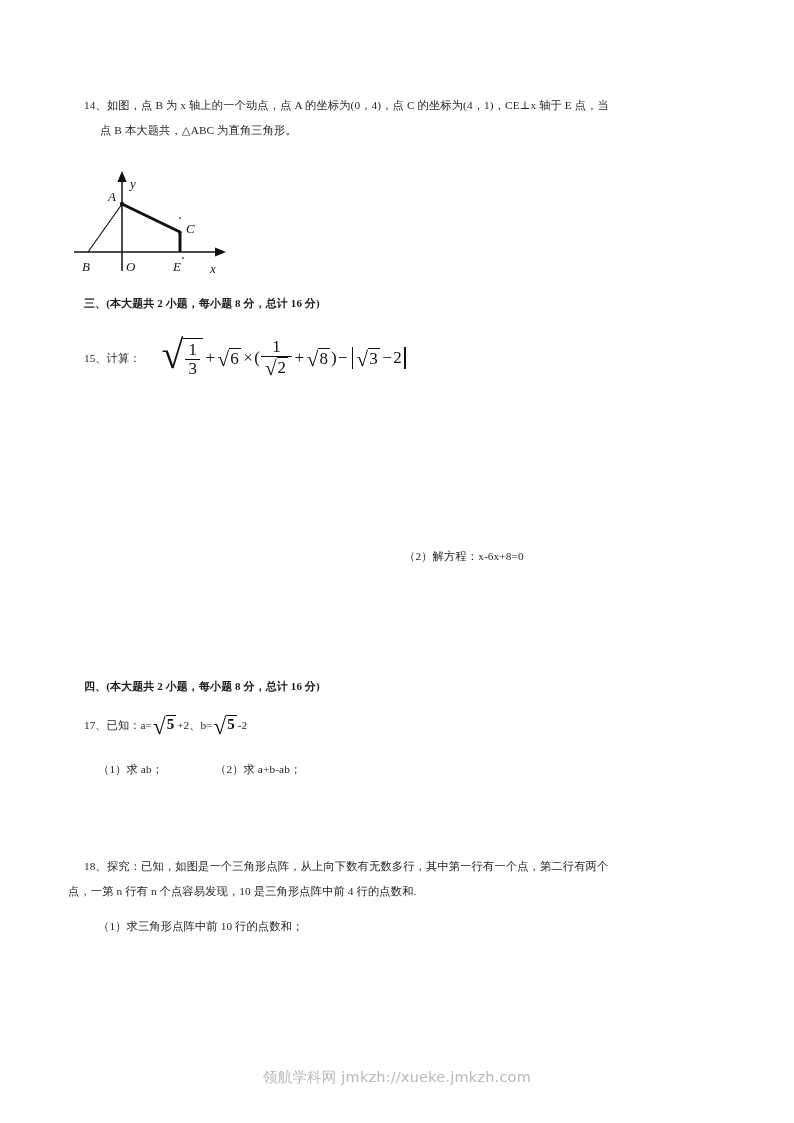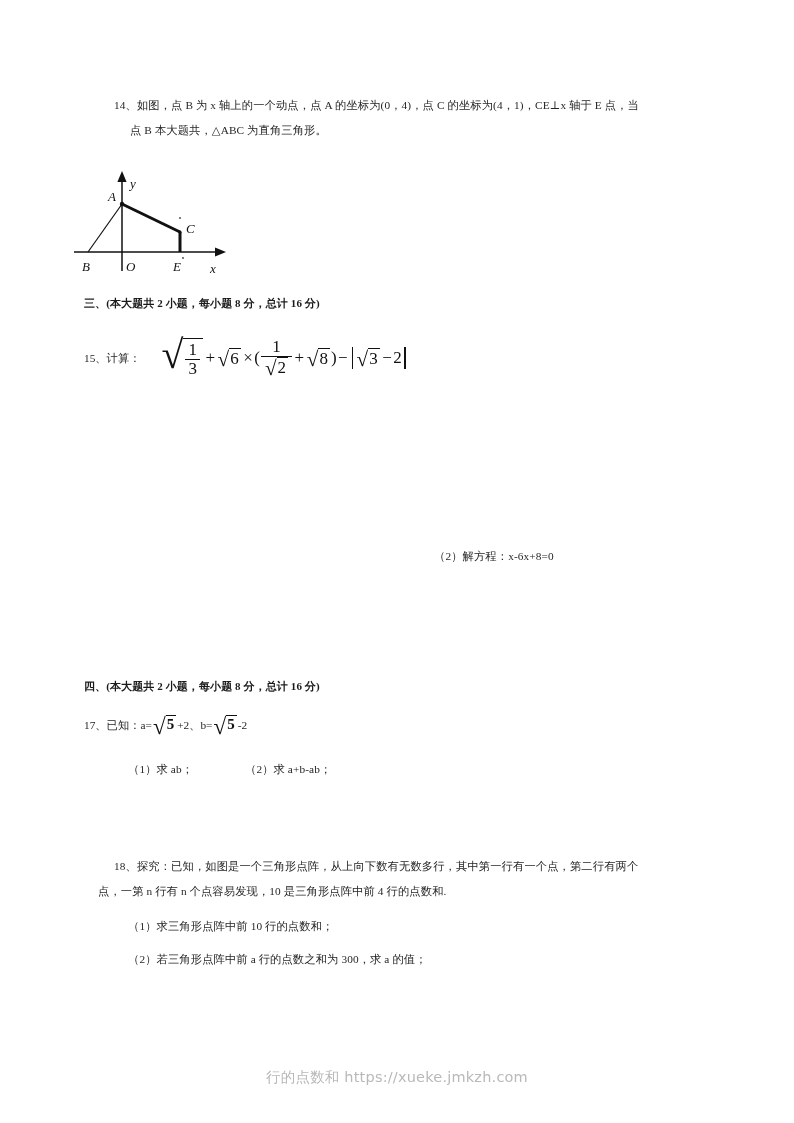--- a/index.html
+++ b/index.html
@@ -21,21 +21,20 @@
   }
 
   
   .qtext {
     position: absolute;
     font-size: 11.3px;
     line-height: 25px;
     color: #262626;
     letter-spacing: 0.1px;
     white-space: nowrap;
-    margin-left: 30px;
   }
 
   .section-head {
     position: absolute;
     font-size: 11px;
     font-weight: bold;
     color: #1a1a1a;
     white-space: nowrap;
     letter-spacing: 0.1px;
   }
@@ -295,17 +294,16 @@
 
   <div class="qtext" id="q17parts">
     <span>（1）求 ab；</span>
     <span class="gap"></span>
     <span>（2）求 a+b-ab；</span>
   </div>
 
   <div class="qtext" id="q18-line1">18、探究：已知，如图是一个三角形点阵，从上向下数有无数多行，其中第一行有一个点，第二行有两个</div>
   <div class="qtext" id="q18-line2">点，一第 n 行有 n 个点容易发现，10 是三角形点阵中前 4 行的点数和.</div>
   <div class="qtext" id="q18-p1">（1）求三角形点阵中前 10 行的点数和；</div>
-  <div class="qtext" id="q18-p2">（2）若三角形点阵中前 a 行的点数之和为 300，求 a 的值；</div>
-
-  <div id="watermark">行的点数和 https://xueke.jmkzh.com</div>
+
+  <div id="watermark">领航学科网 jmkzh://xueke.jmkzh.com</div>
 
 </div>
 
 </body></html>

